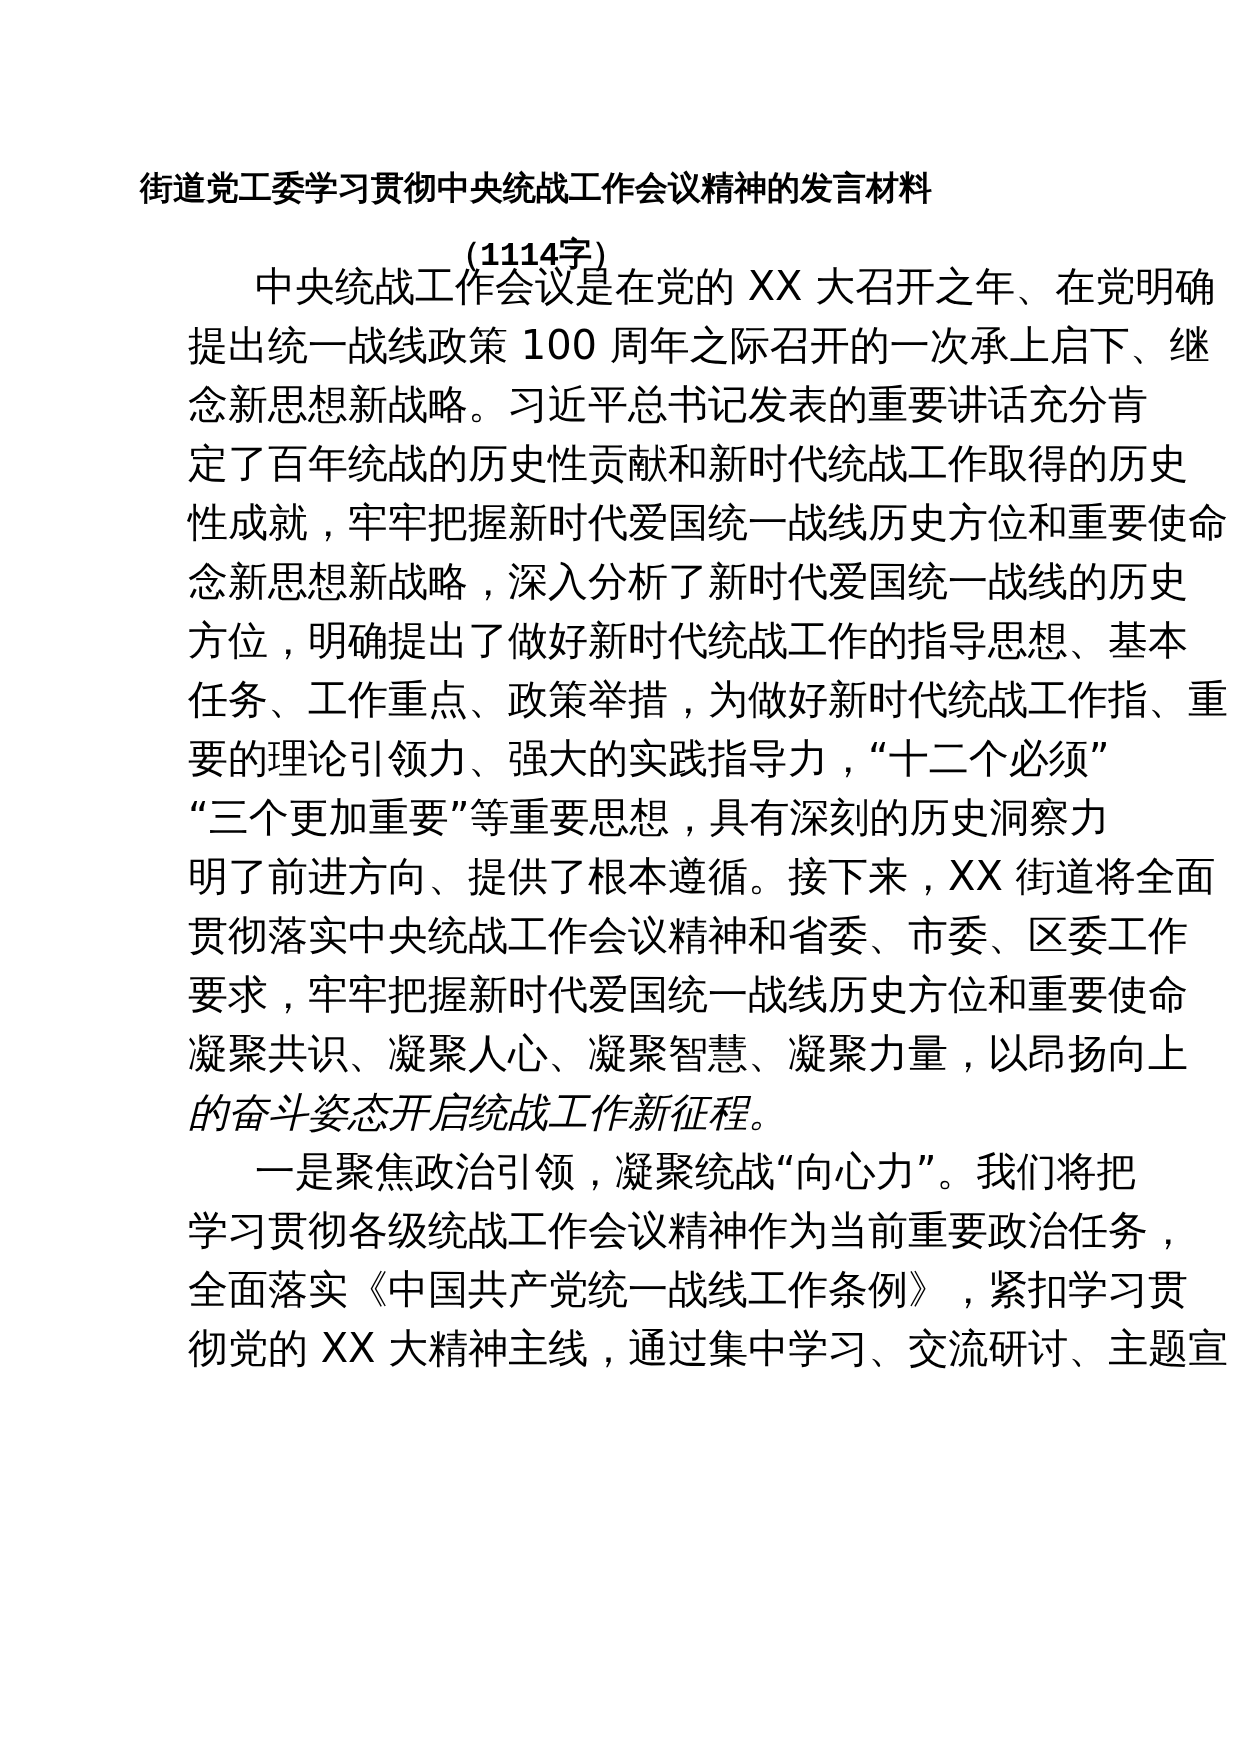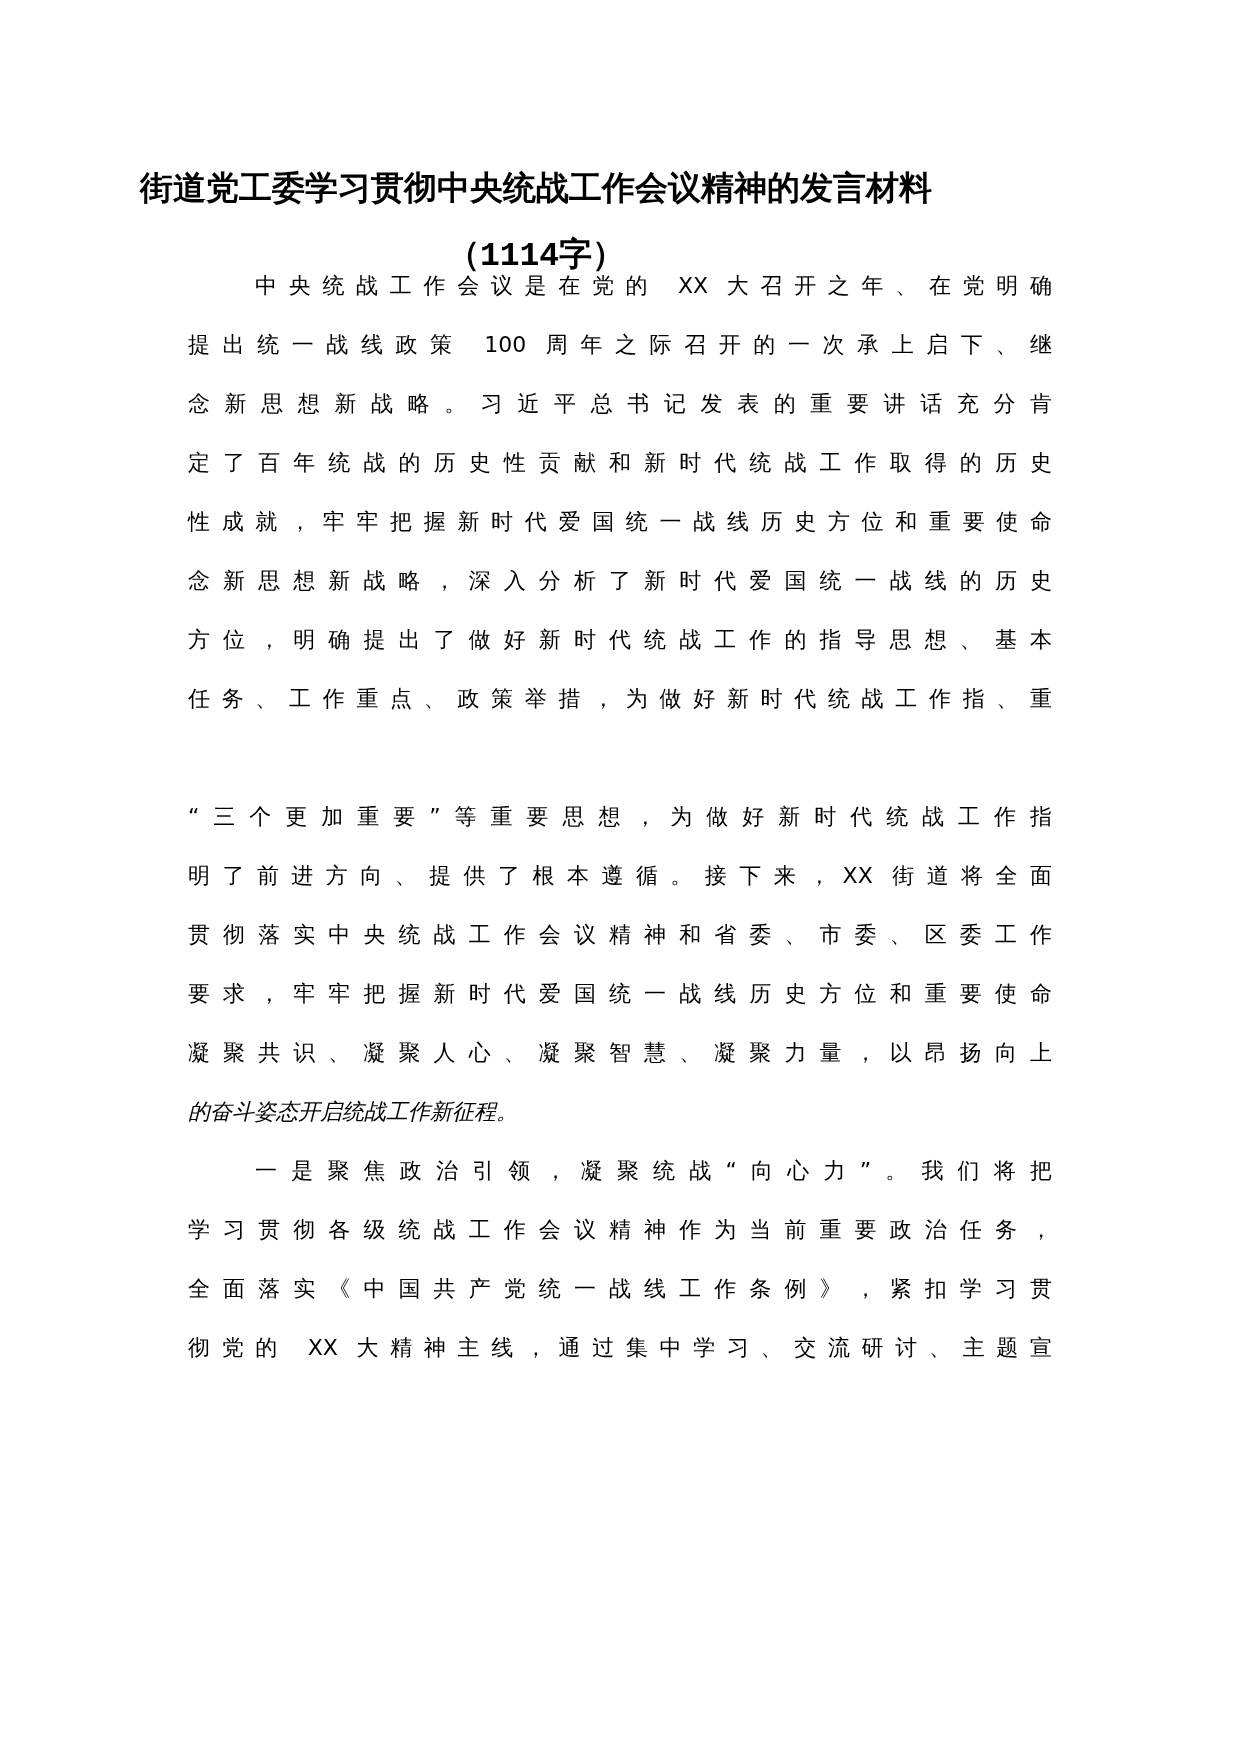--- a/index.html
+++ b/index.html
@@ -3,41 +3,42 @@
 <meta charset="utf-8">
 <style>
   html, body { margin: 0; padding: 0; background: #ffffff; }
   body { width: 1240px; height: 1754px; position: relative; overflow: hidden;
          font-family: "DejaVu Sans", "Liberation Sans", sans-serif; color: #000; }
   .page { position: absolute; left: 0; top: 0; width: 1240px; height: 1754px; background: #fff; }
   .title { position: absolute; left: 0; width: 1072px; text-align: center;
            font-weight: bold; font-size: 33px; letter-spacing: 0px; white-space: nowrap; }
   .title.t1 { top: 166px; }
   .title.t2 { top: 232px; font-family: Liberation Mono, monospace; }
-  .line { position: absolute; left: 188px; width: 864px; font-size: 22px;
+  .line { position: absolute; left: 188px; width: 864px; font-size: 40px;
           white-space: nowrap; text-align: justify; text-align-last: justify; height: 40px; line-height: 40px; }
   .line.indent { left: 255px; width: 797px; }
   .line.last { text-align-last: left; font-style: italic; }
 </style>
 </head>
 <body>
 
 <div class="page">
   <div class="title t1">街道党工委学习贯彻中央统战工作会议精神的发言材料</div>
   <div class="title t2">（1114字）</div>
 
   <div class="line indent" style="top:266px">中央统战工作会议是在党的 XX 大召开之年、在党明确</div>
   <div class="line" style="top:325px">提出统一战线政策 100 周年之际召开的一次承上启下、继</div>
   <div class="line" style="top:384px">念新思想新战略。习近平总书记发表的重要讲话充分肯</div>
   <div class="line" style="top:443px">定了百年统战的历史性贡献和新时代统战工作取得的历史</div>
   <div class="line" style="top:502px">性成就，牢牢把握新时代爱国统一战线历史方位和重要使命</div>
   <div class="line" style="top:561px">念新思想新战略，深入分析了新时代爱国统一战线的历史</div>
   <div class="line" style="top:620px">方位，明确提出了做好新时代统战工作的指导思想、基本</div>
   <div class="line" style="top:679px">任务、工作重点、政策举措，为做好新时代统战工作指、重</div>
-  <div class="line" style="top:797px">“三个更加重要”等重要思想，为做好新时代统战工作指</div>
+  <div class="line" style="top:738px">要的理论引领力、强大的实践指导力，“十二个必须”</div>
+  <div class="line" style="top:797px">“三个更加重要”等重要思想，具有深刻的历史洞察力</div>
   <div class="line" style="top:856px">明了前进方向、提供了根本遵循。接下来，XX 街道将全面</div>
   <div class="line" style="top:915px">贯彻落实中央统战工作会议精神和省委、市委、区委工作</div>
   <div class="line" style="top:974px">要求，牢牢把握新时代爱国统一战线历史方位和重要使命</div>
   <div class="line" style="top:1033px">凝聚共识、凝聚人心、凝聚智慧、凝聚力量，以昂扬向上</div>
   <div class="line last" style="top:1092px">的奋斗姿态开启统战工作新征程。</div>
 
   <div class="line indent" style="top:1151px">一是聚焦政治引领，凝聚统战“向心力”。我们将把</div>
   <div class="line" style="top:1210px">学习贯彻各级统战工作会议精神作为当前重要政治任务，</div>
   <div class="line" style="top:1269px">全面落实《中国共产党统一战线工作条例》，紧扣学习贯</div>
   <div class="line" style="top:1328px">彻党的 XX 大精神主线，通过集中学习、交流研讨、主题宣</div>

